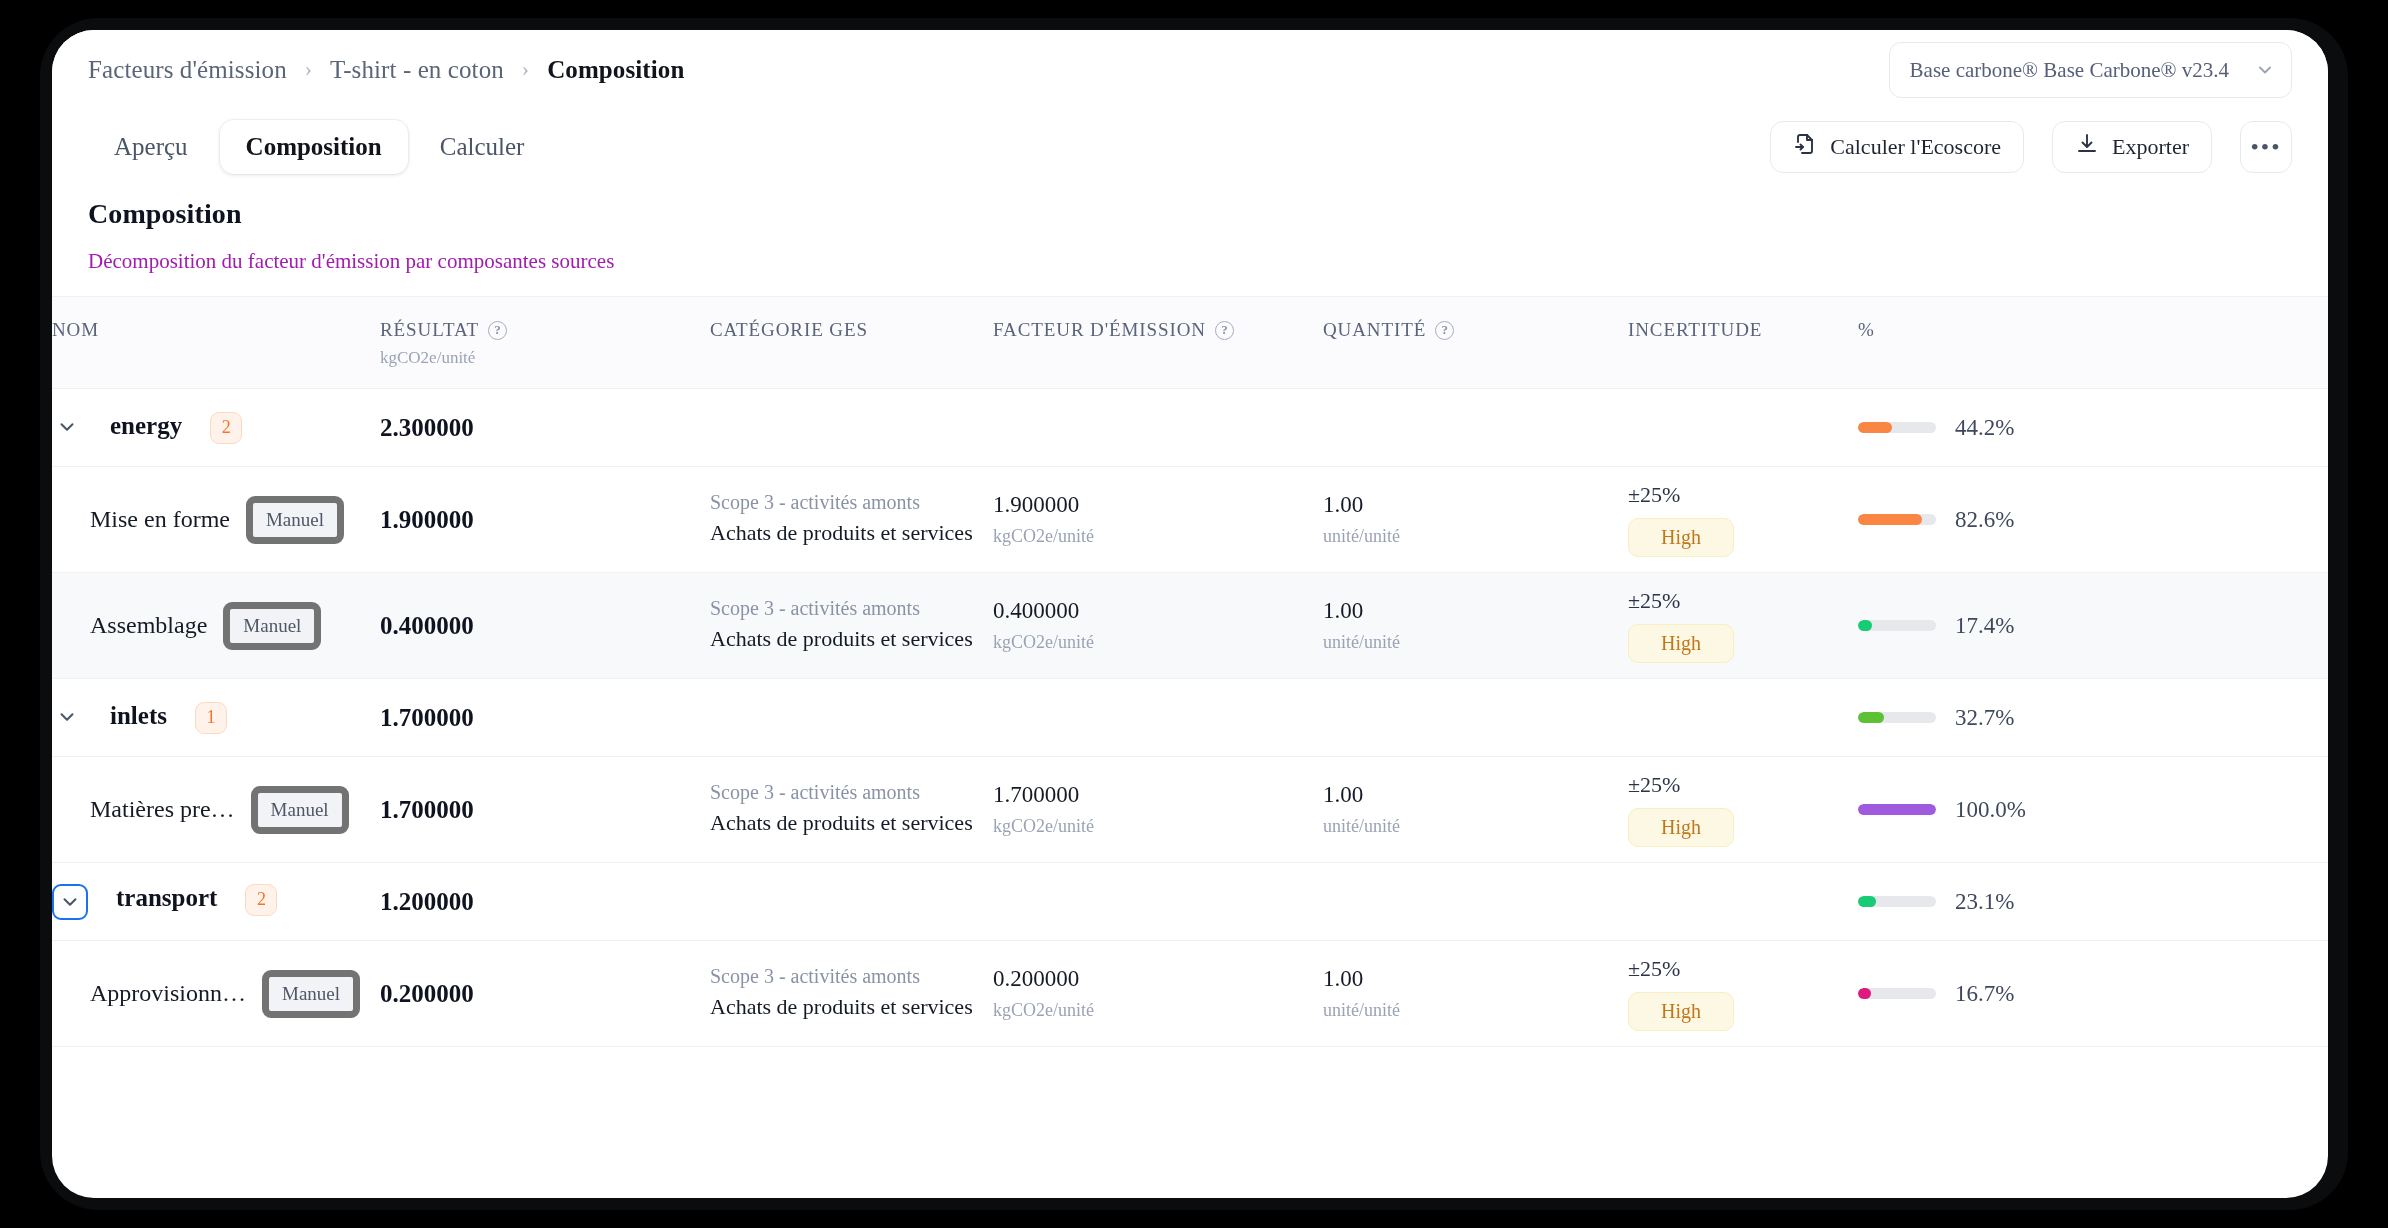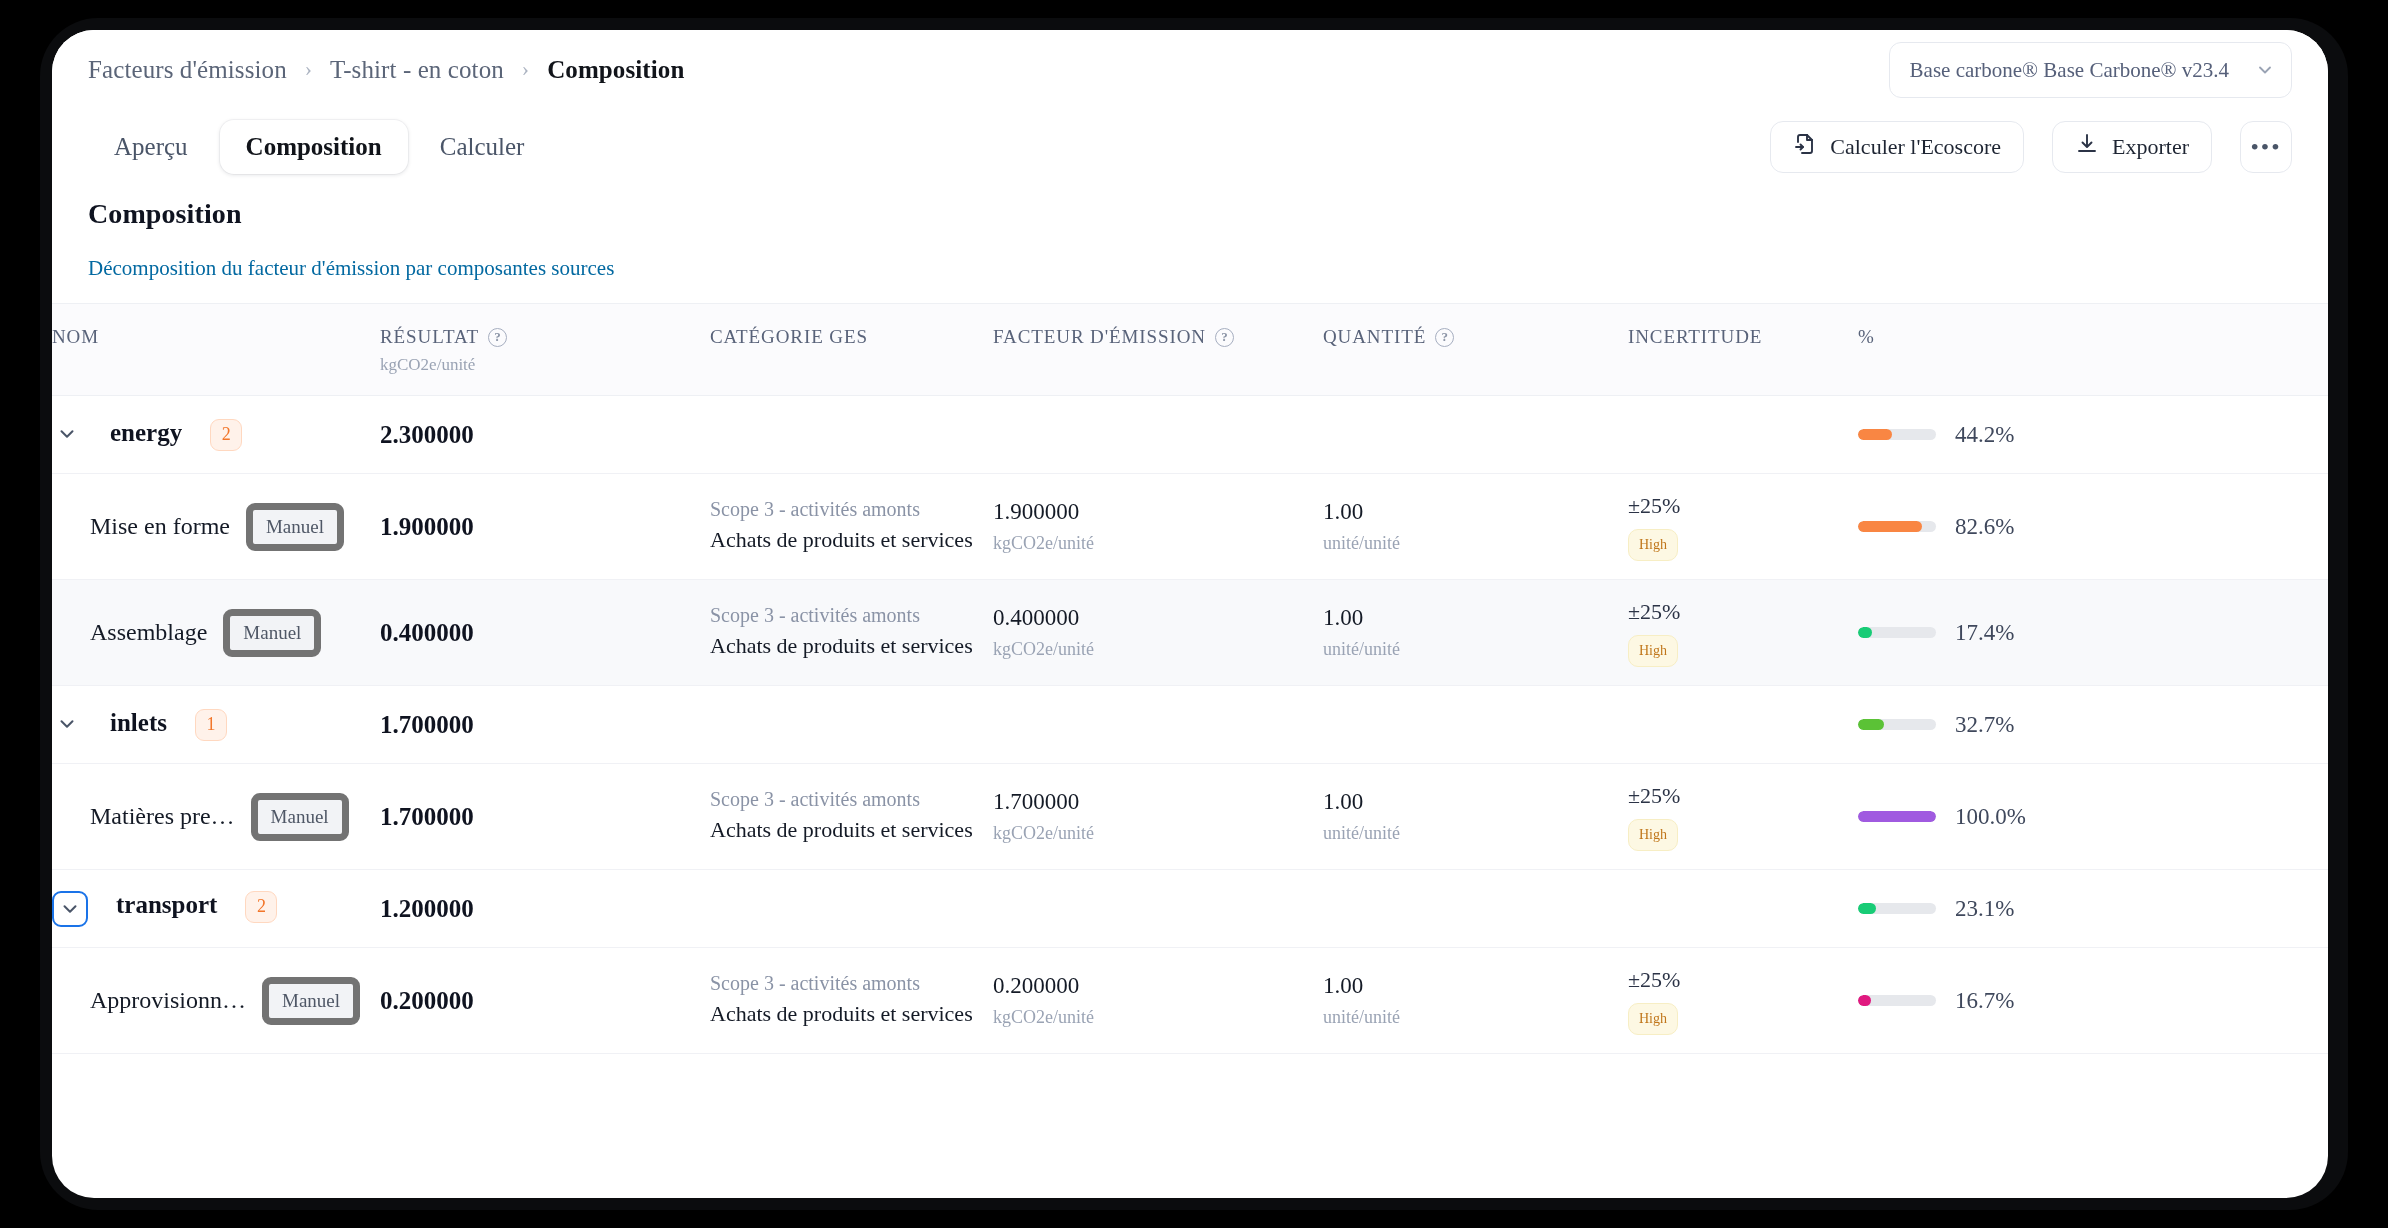--- a/index.html
+++ b/index.html
@@ -87,21 +87,21 @@
     background: #fff; font-size: 22px; color: #1e2533;
     white-space: nowrap;
   }
   .btn.icon-only { width: 52px; padding: 0; justify-content: center; }
   .dots { letter-spacing: 2px; font-size: 24px; color: #4a5568; line-height: 1; }
 
   
   .panel { position: relative; background: #ffffff; }
   .sec-head { padding: 14px 36px 22px 36px; }
   .sec-title { font-size: 28px; font-weight: 700; color: #0f1320; letter-spacing: .1px; }
-  .sec-sub { margin-top: 26px; font-size: 21px; color: #0369a1; }
+  .sec-sub { margin-top: 19px; font-size: 21px; color: #a21caf; }
 
   
   .table { width: 100%; border-collapse: collapse; table-layout: fixed; }
   .table thead th {
     text-align: left; vertical-align: top;
     padding: 22px 12px 20px 0;
     border-top: 1px solid #eef0f4;
     border-bottom: 1px solid #eef0f4;
     background: #fbfbfd;
     font-weight: 400;
@@ -163,21 +163,21 @@
   .val-strong { font-size: 25px; font-weight: 700; color: #0f1320; }
   .cat-scope { font-size: 20px; color: #8a93a6; margin-bottom: 4px; }
   .cat-name { font-size: 22px; color: #141a26; line-height: 1.33; }
   .num { font-size: 23px; color: #141a26; }
   .unit { font-size: 18px; color: #9aa3b4; margin-top: 8px; }
 
   .unc-wrap { display: flex; flex-direction: column; align-items: flex-start; gap: 10px; }
   .unc-val { font-size: 22px; color: #2b3346; }
   .unc-badge {
     background: #fdf8e3; border: 1px solid #f7eec4; border-radius: 10px;
-    padding: 7px 10px; font-size: 14px; color: #c0761a;
+    padding: 7px 32px; font-size: 20px; color: #c0761a;
   }
 
   .pct-wrap { display: flex; align-items: center; gap: 19px; }
   .bar-track {
     width: 78px; height: 11px; border-radius: 6px; background: #e6e8ec;
     overflow: hidden; flex: none;
   }
   .bar-fill { height: 100%; border-radius: 6px; }
   .pct-text { font-size: 23px; color: #3f485c; white-space: nowrap; }
 

